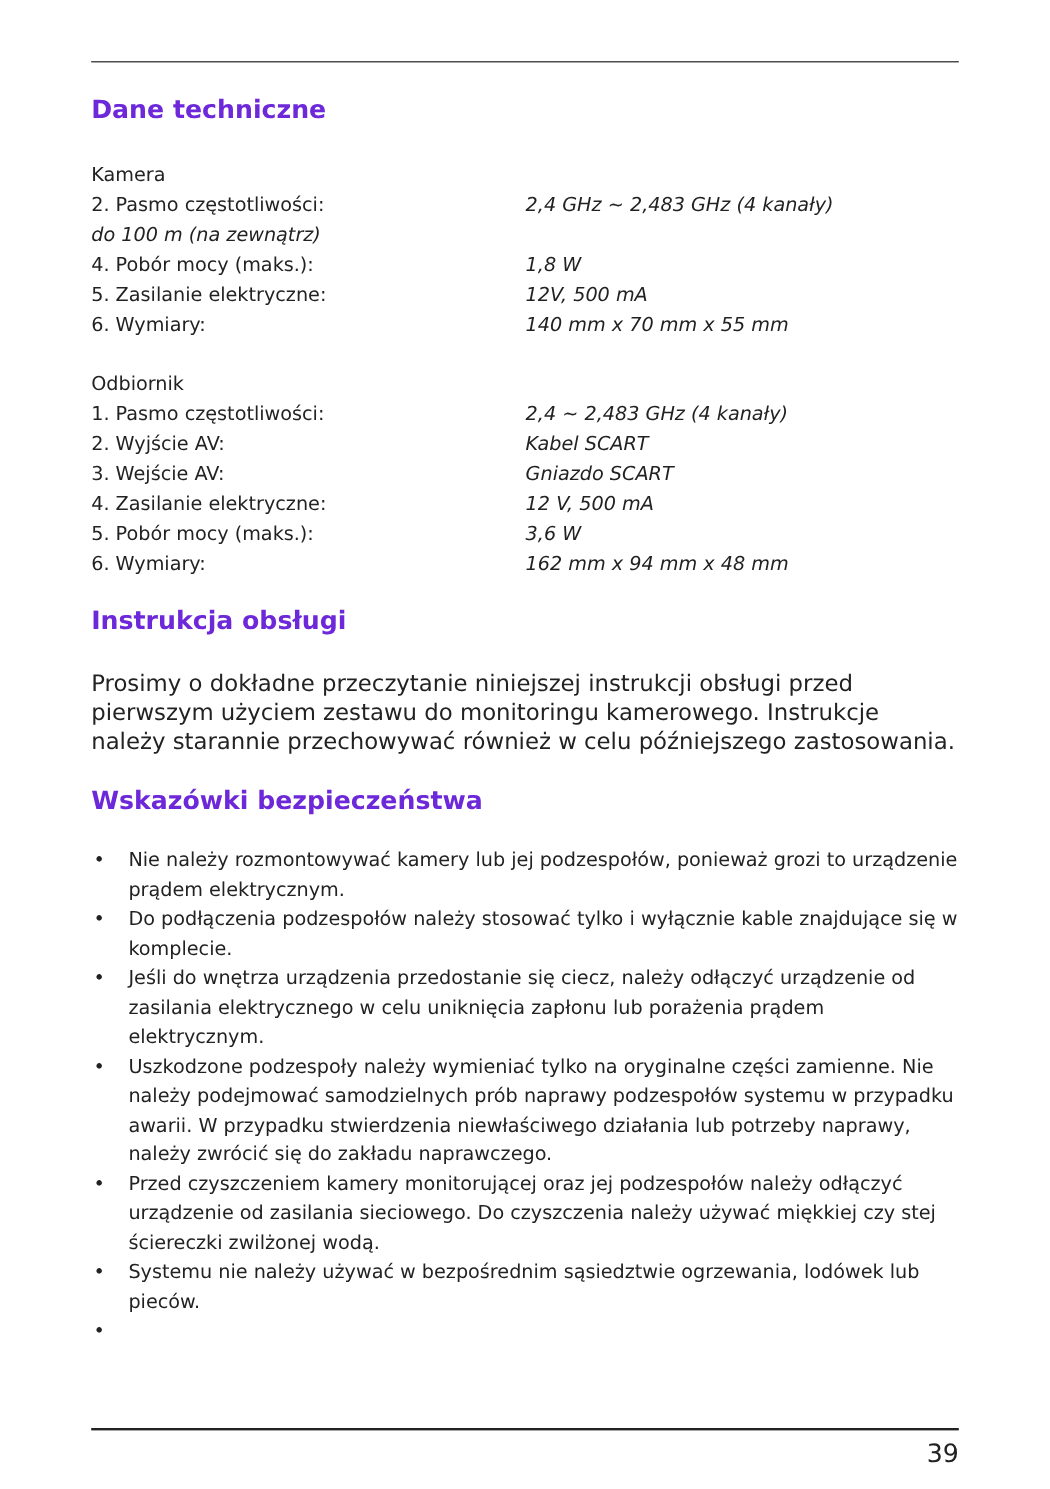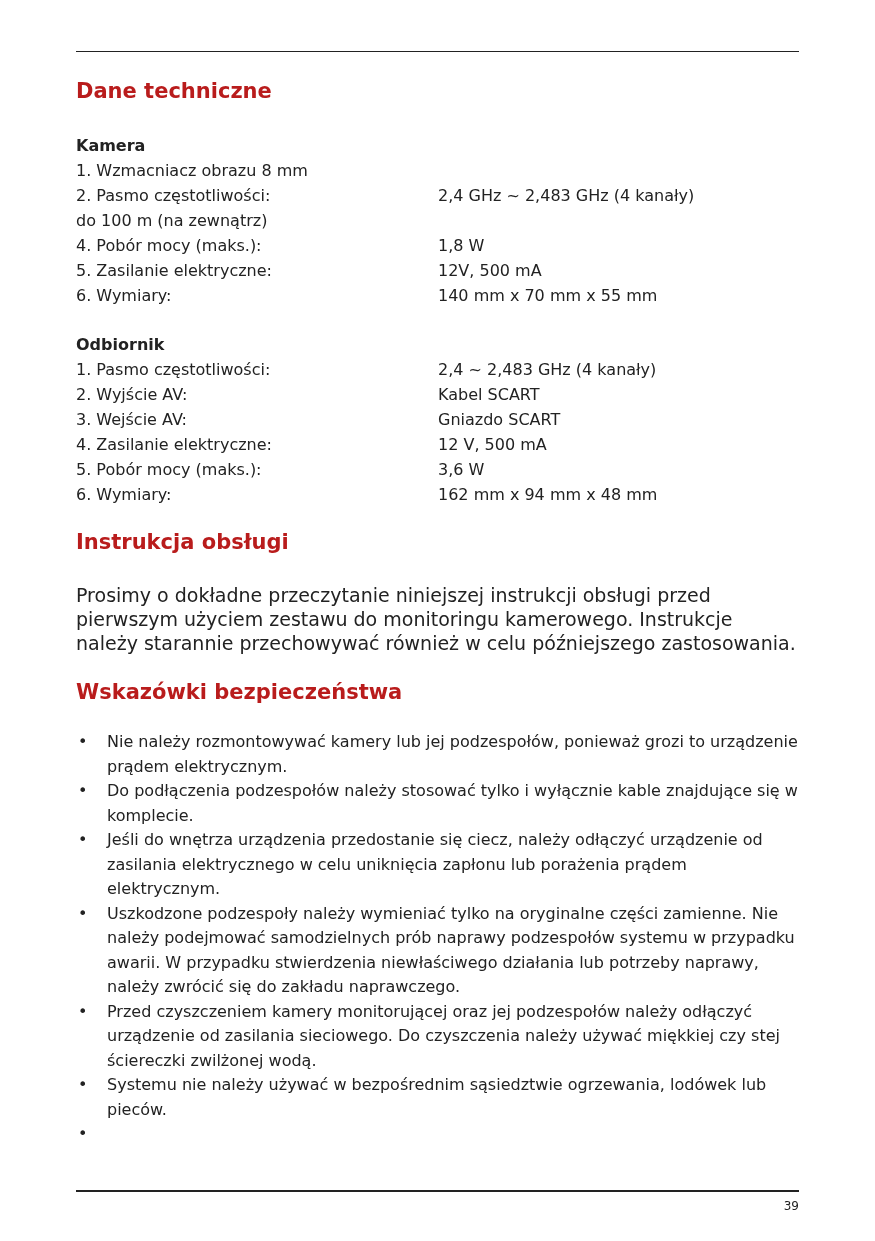--- a/index.html
+++ b/index.html
@@ -2,46 +2,45 @@
 <html><head>
   <meta charset="utf-8">
   <style>
     html, body { margin: 0; padding: 0; background: #ffffff; }
     body {
       width: 875px; height: 1241px; position: relative; overflow: hidden;
       font-family: "DejaVu Sans", sans-serif; color: #222222;
     }
     .rule-top { position: absolute; left: 76px; top: 51px; width: 723px; height: 0; border-top: 1px solid #222; }
     .rule-bottom { position: absolute; left: 76px; top: 1190px; width: 723px; height: 0; border-top: 2px solid #222; }
-    .page-number { position: absolute; right: 76px; top: 1199px; font-size: 12px; color: #222; }
+    .page-number { position: absolute; right: 76px; top: 1199px; font-size: 21px; color: #222; }
     .content { position: absolute; left: 76px; top: 76px; width: 723px; }
-    h2 { font-size: 21px; font-weight: bold; margin: 0; line-height: 30px; color: #b91c1c; }
-    .sub { font-size: 16px; font-weight: bold; line-height: 25px; margin: 0; }
+    h2 { font-size: 21px; font-weight: bold; margin: 0; line-height: 30px; color: #6d28d9; }
+    .sub { font-size: 16px; font-weight: normal; line-height: 25px; margin: 0; }
     .spec-list { margin: 0; padding: 0; list-style: none; }
     .spec-row { display: flex; font-size: 16px; line-height: 25px; }
     .spec-label { width: 362px; flex: none; }
-    .spec-value { flex: 1; }
+    .spec-value { flex: 1; font-style: italic; }
     p.body { font-size: 19px; line-height: 24px; margin: 0; }
     ul.bullets { list-style: none; margin: 0; padding: 0; }
     ul.bullets li { position: relative; padding-left: 31px; font-size: 16px; line-height: 24.5px; }
     ul.bullets li .bullet { position: absolute; left: 2px; top: 0; }
   </style>
 </head>
 <body>
 
 <div class="rule-top"></div>
 
 <div class="content">
   <h2>Dane techniczne</h2>
 
   <div style="height:27px"></div>
   <div class="sub">Kamera</div>
   <div class="spec-list">
     <div class="spec-row">
-        <span class="spec-label">1. Wzmacniacz obrazu 8 mm</span>
         <span class="spec-value"></span>
       </div>
     <div class="spec-row">
         <span class="spec-label">2. Pasmo częstotliwości:</span>
         <span class="spec-value">2,4 GHz ~ 2,483 GHz (4 kanały)</span>
       </div>
     <div class="spec-row">
         <span class="spec-value">do 100 m (na zewnątrz)</span>
       </div>
     <div class="spec-row">

